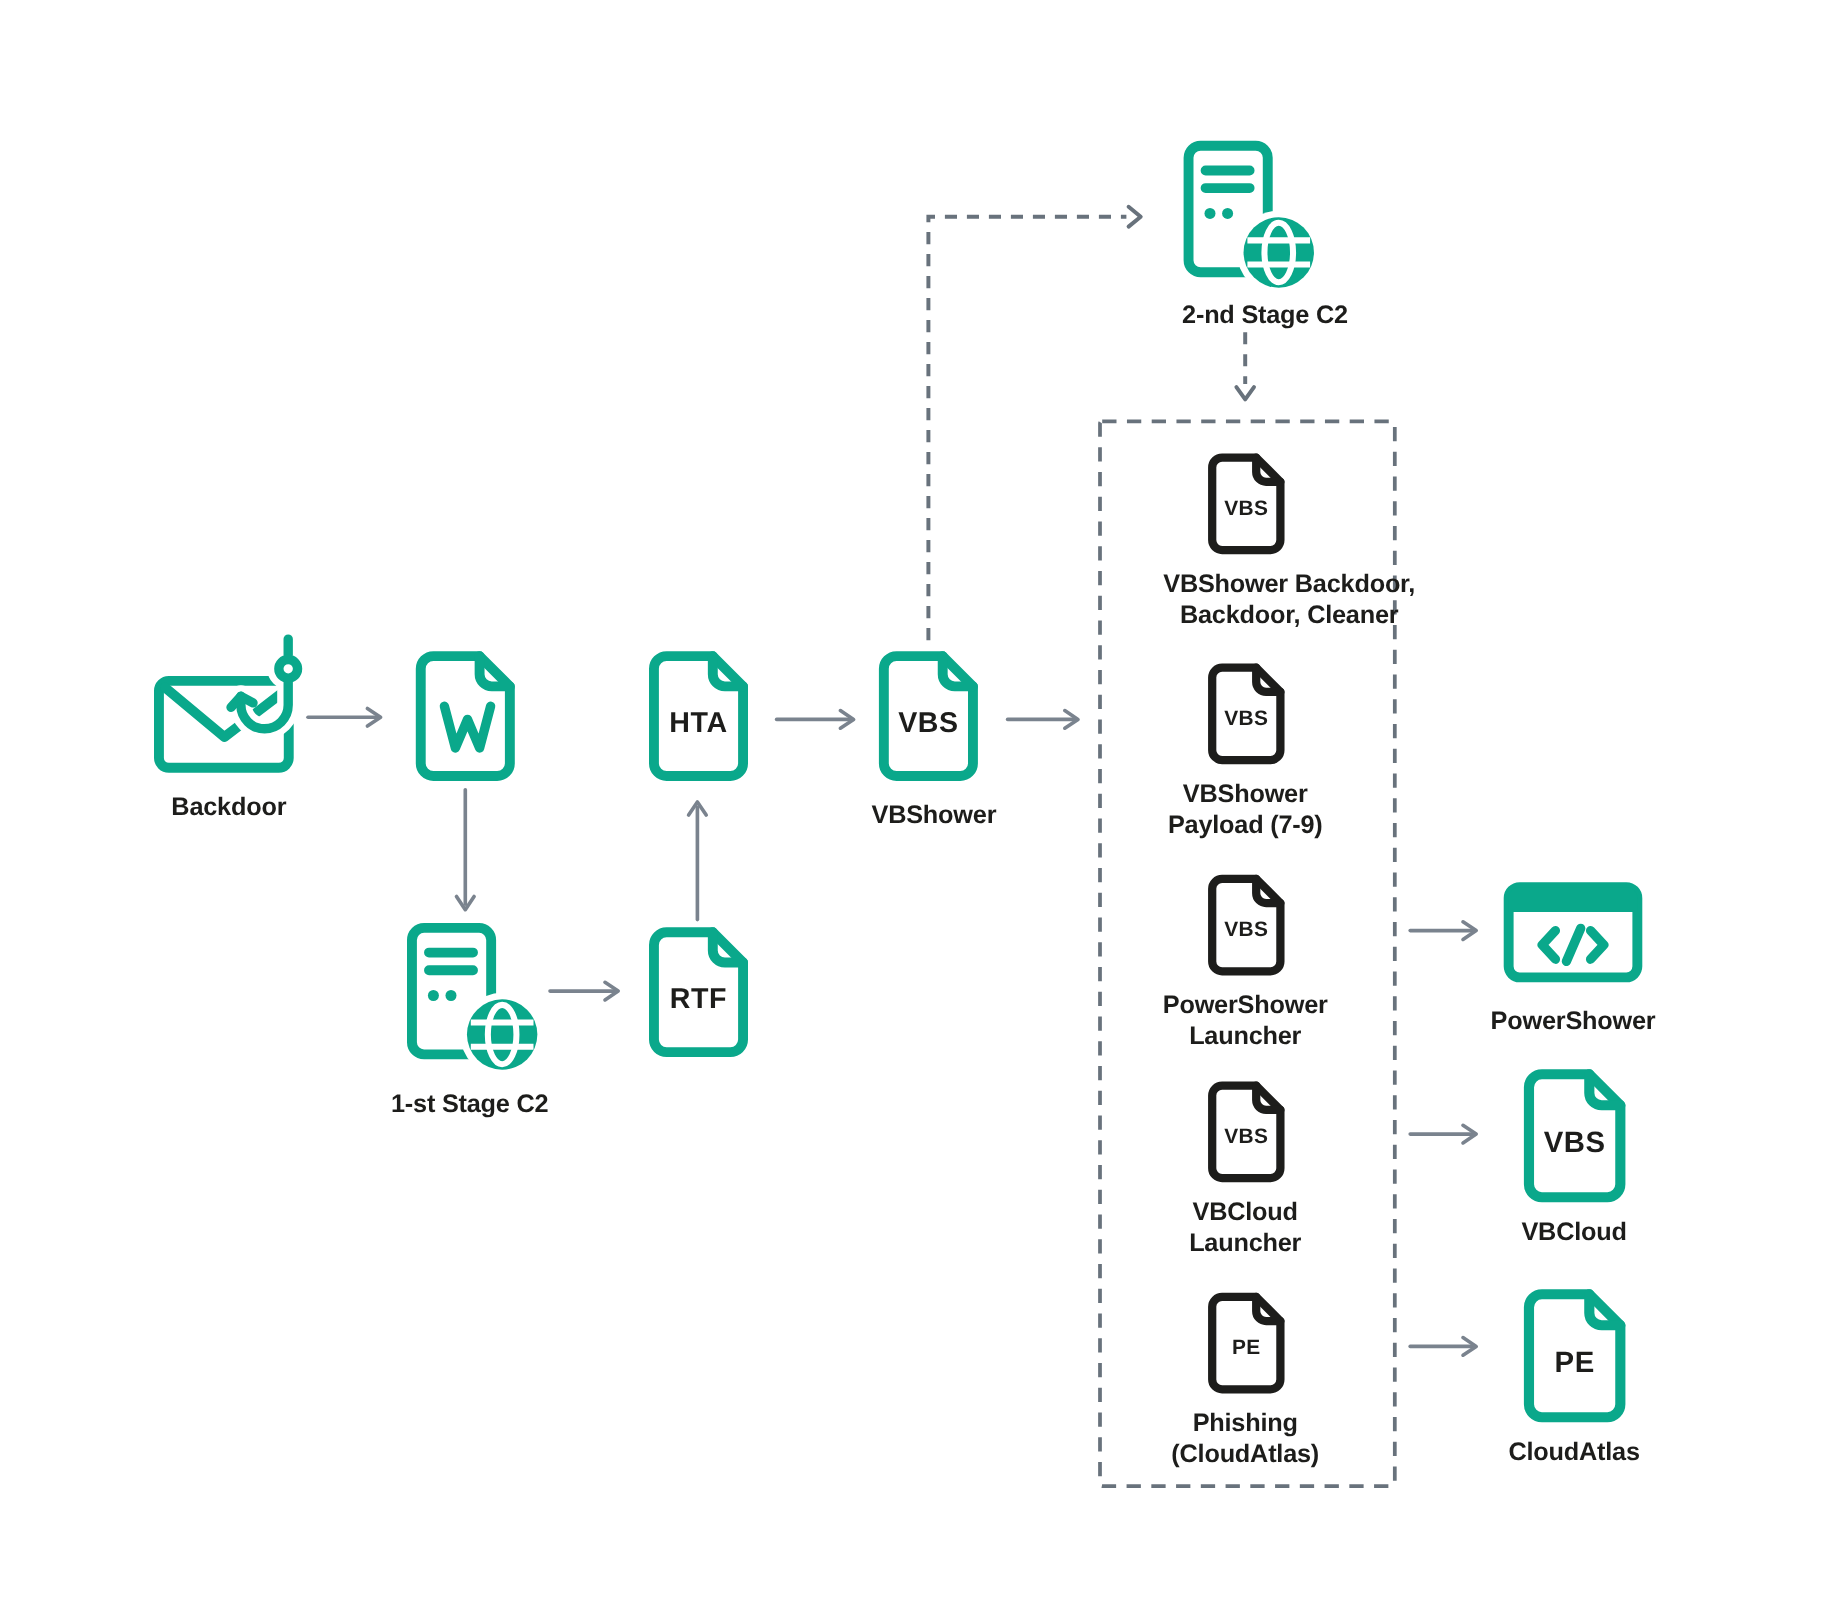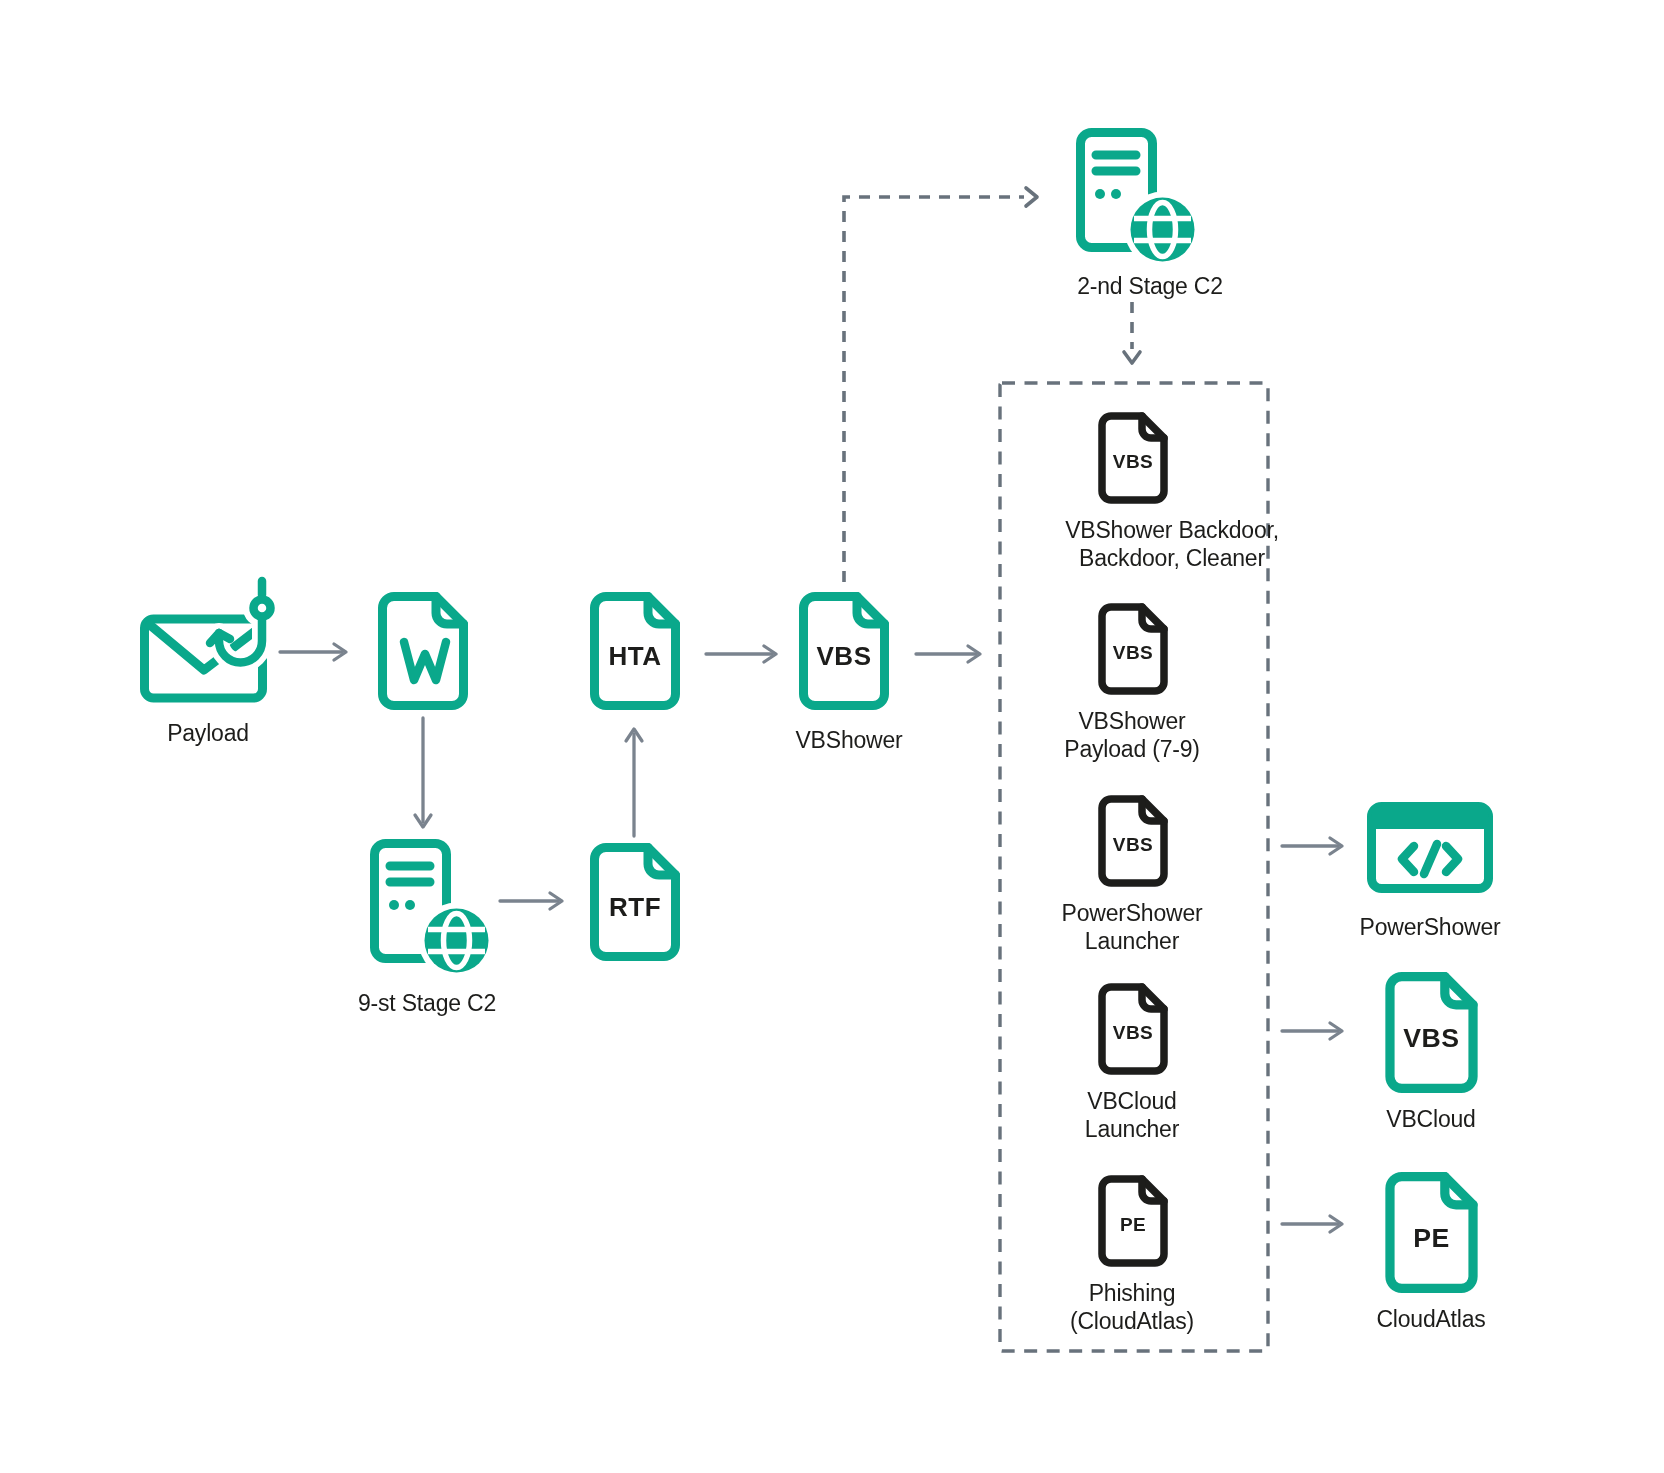--- a/index.html
+++ b/index.html
@@ -4,21 +4,21 @@
 <title>Infection chain diagram</title>
 <style>
   html,body{margin:0;padding:0;background:#fff;}
   .canvas{
     position:relative;width:1664px;height:1473px;background:#ffffff;
     font-family:"Liberation Sans",sans-serif;overflow:hidden;
   }
   .node{position:absolute;}
   .lbl{
     position:absolute;transform:translateX(-50%);text-align:center;
-    font-size:23px;font-weight:400;color:#1d1d1b;line-height:28px;
+    font-size:23px;font-weight:700;color:#1d1d1b;line-height:28px;
     white-space:nowrap;letter-spacing:-0.2px;
   }
   svg{display:block;overflow:visible;}
   .connectors{position:absolute;left:0;top:0;}
   .arrow{stroke:#7a838e;stroke-width:3.3;fill:none;stroke-linecap:round;stroke-linejoin:round;}
   .dashline{stroke:#68727c;stroke-width:3.6;fill:none;stroke-dasharray:11 9;stroke-linecap:butt;}
   .dashhead{stroke:#68727c;stroke-width:3.6;fill:none;stroke-linecap:round;stroke-linejoin:round;}
   .groupbox{stroke:#68727c;stroke-width:3.4;fill:none;stroke-dasharray:13 9.5;}
   .teal-stroke{stroke:#0aa88b;fill:none;stroke-linejoin:round;stroke-linecap:round;}
   .dark-stroke{stroke:#1d1d1b;fill:none;stroke-linejoin:round;stroke-linecap:round;}
@@ -92,21 +92,21 @@
         <circle cx="124" cy="33" r="9"></circle>
         <path d="M124 44 V66 A21.5 21.5 0 1 1 81 66 V58"></path>
       </g>
       <g class="teal-stroke" stroke-width="8.5">
         <path d="M124 6 V20"></path>
         <circle cx="124" cy="33" r="8.5"></circle>
         <path d="M124 44 V66 A21.5 21.5 0 1 1 81 66 V58"></path>
         <path d="M81 58 L72 68 M81 58 L92 64"></path>
       </g>
     </svg>
-    <div class="lbl" style="left:70px;top:144px;">Payload</div>
+    <div class="lbl" style="left:70px;top:144px;">Backdoor</div>
   </div>
 
   <div class="node" style="left:378px;top:592px;">
     <svg width="90" height="118" viewBox="0 0 90 118">
       <g class="teal-stroke" stroke-width="9">
         <path d="M58 4.5 H16 A11.5 11.5 0 0 0 4.5 16 V102 A11.5 11.5 0 0 0 16 113.5 H74 A11.5 11.5 0 0 0 85.5 102 V32 Z"></path>
         <path d="M58 4.5 V21 A11 11 0 0 0 69 32 H85.5"></path>
       </g>
       <path class="teal-stroke" stroke-width="8.5" d="M26 50 L36 88 L47 62 L58 88 L68 50"></path>
     </svg>
@@ -122,21 +122,21 @@
       <circle cx="40" cy="66" r="5" fill="#0aa88b"></circle>
       <g>
         <circle cx="86.5" cy="101.5" r="38" fill="#ffffff"></circle>
         <circle cx="86.5" cy="101.5" r="32" fill="#0aa88b"></circle>
         <g stroke="#ffffff" stroke-width="5.5" fill="none">
           <ellipse cx="86.5" cy="101.5" rx="13" ry="27"></ellipse>
           <path d="M58 90.5 H115 M58 112.5 H115"></path>
         </g>
       </g>
     </svg>
-    <div class="lbl" style="left:57px;top:150px;">9-st Stage C2</div>
+    <div class="lbl" style="left:57px;top:150px;">1-st Stage C2</div>
   </div>
 
   <div class="node" style="left:590px;top:592px;">
     <svg width="90" height="118" viewBox="0 0 90 118">
       <g class="teal-stroke" stroke-width="9">
         <path d="M58 4.5 H16 A11.5 11.5 0 0 0 4.5 16 V102 A11.5 11.5 0 0 0 16 113.5 H74 A11.5 11.5 0 0 0 85.5 102 V32 Z"></path>
         <path d="M58 4.5 V21 A11 11 0 0 0 69 32 H85.5"></path>
       </g>
       <text class="ext" x="45" y="73" text-anchor="middle">HTA</text>
     </svg>

